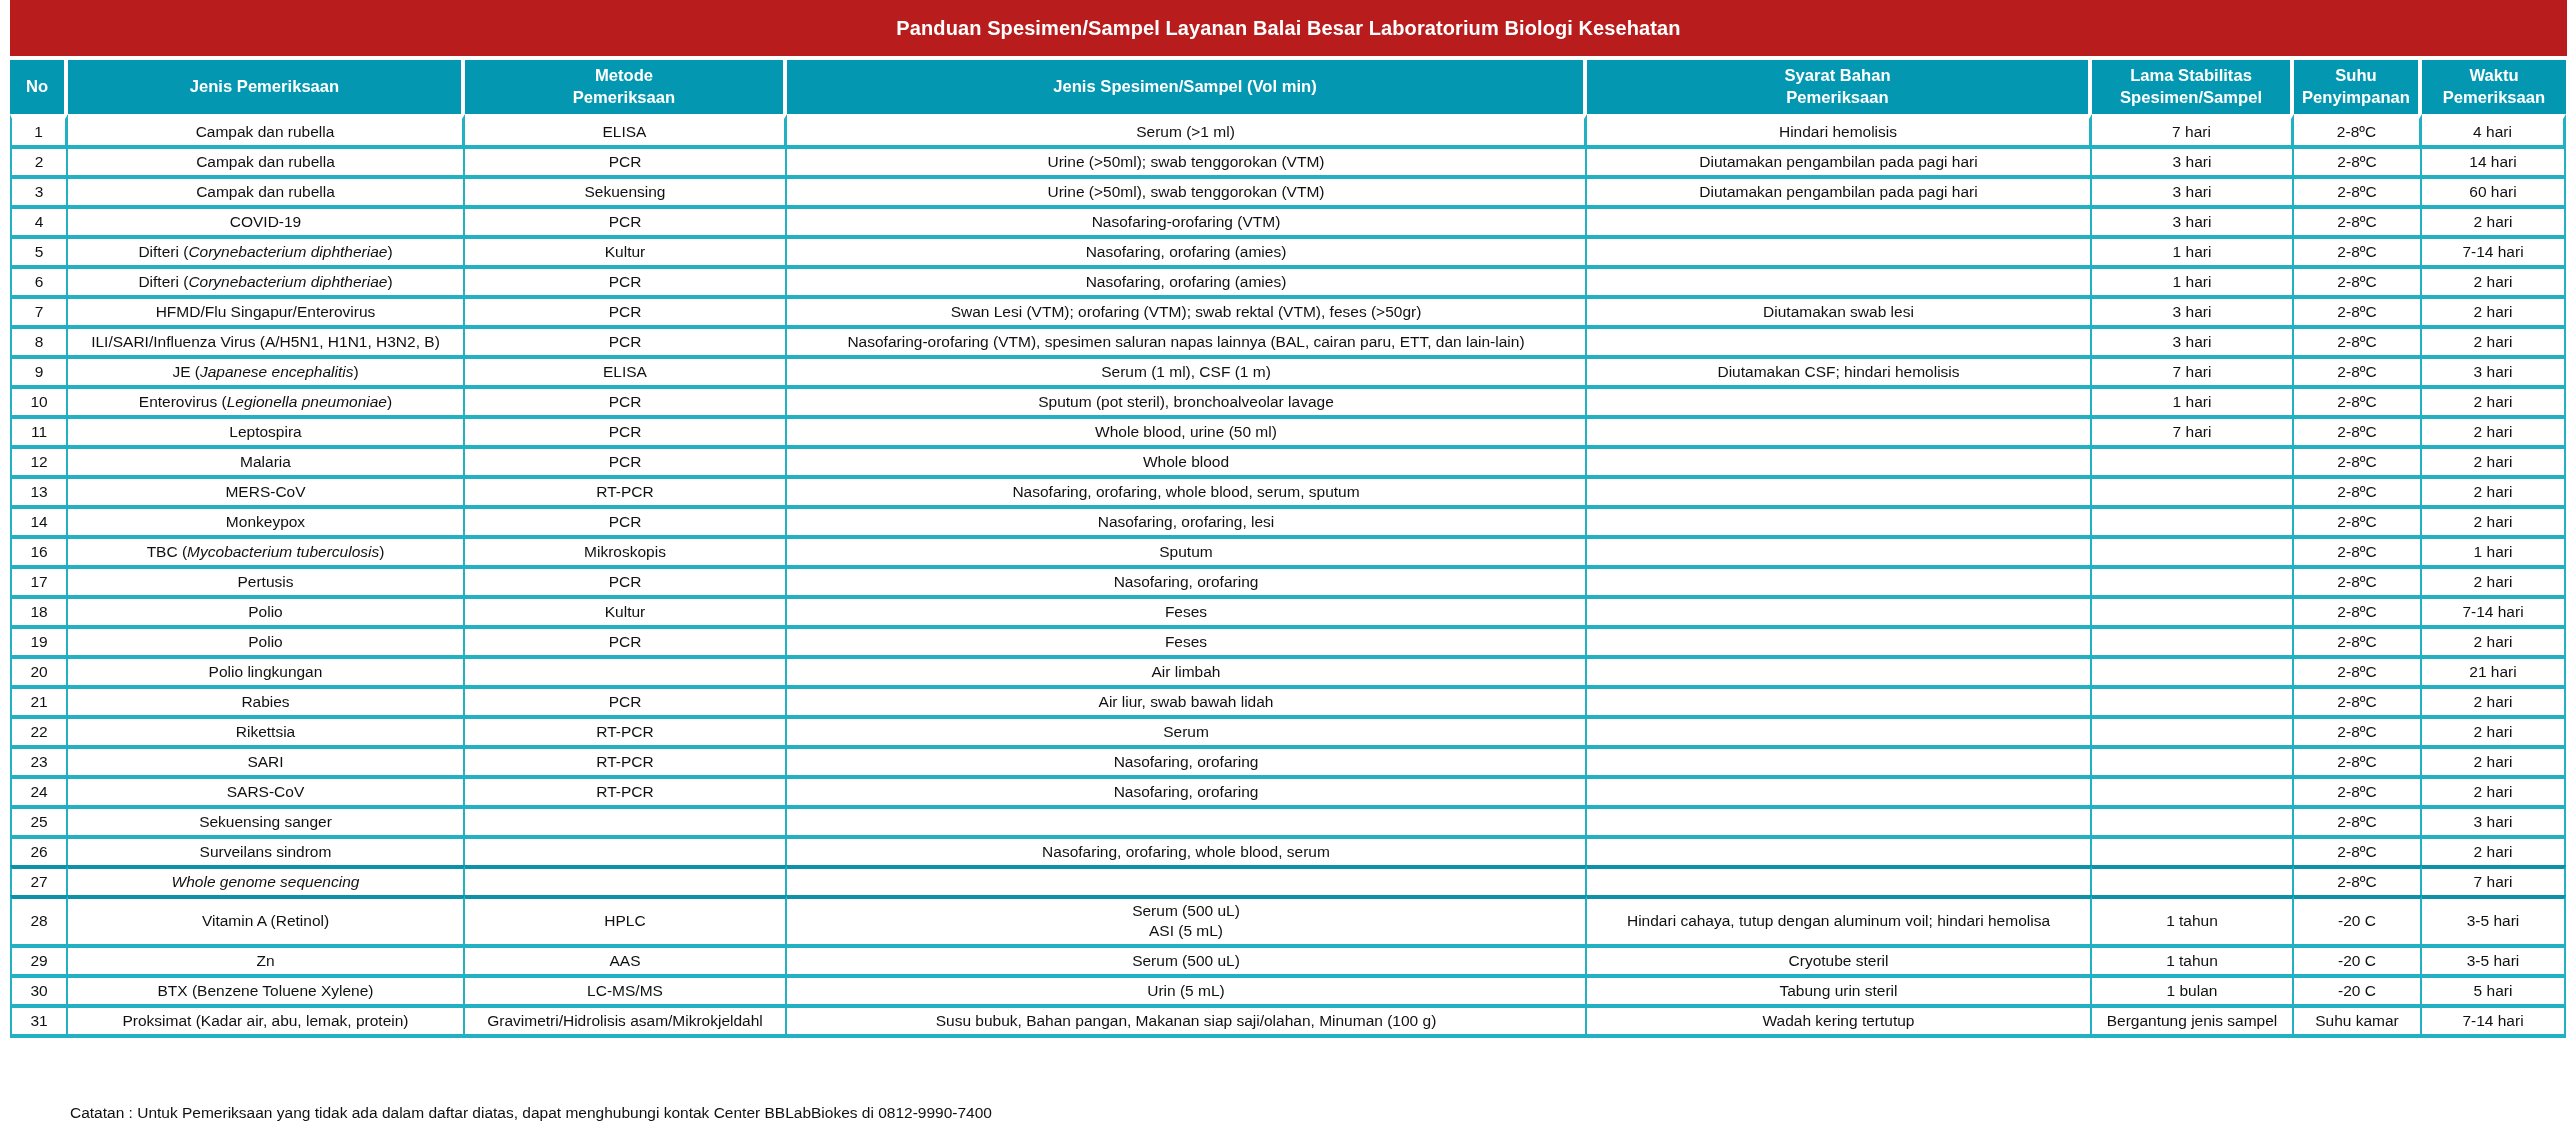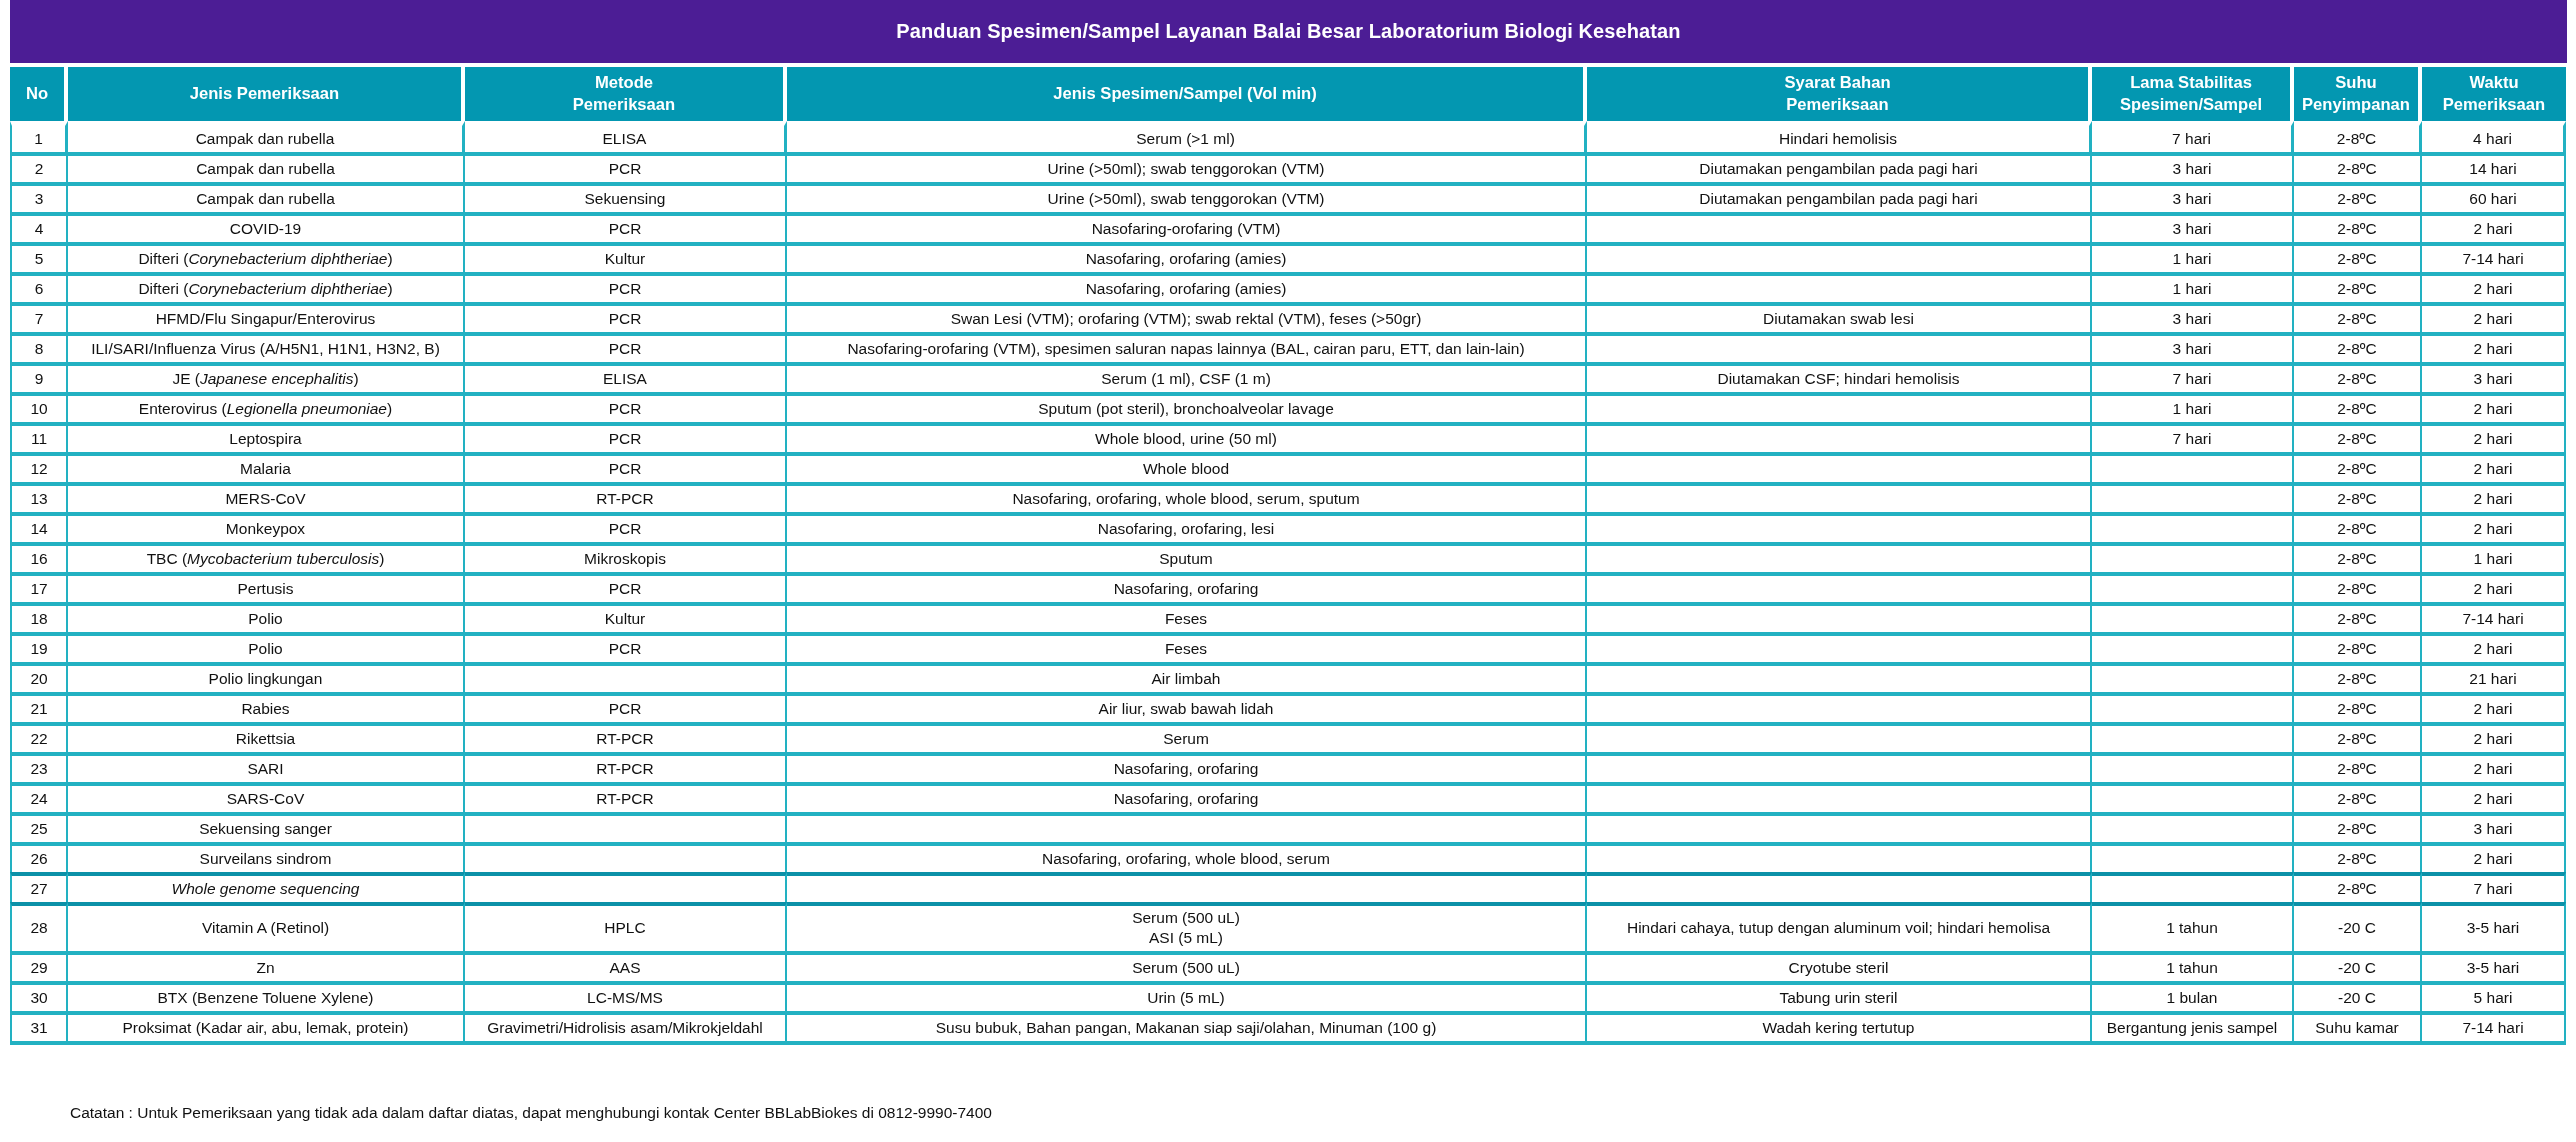--- a/index.html
+++ b/index.html
@@ -1,19 +1,19 @@
 <!DOCTYPE html>
 <html style="font-size:8.9px"><head>
 <meta charset="utf-8">
 <style>
   html, body { margin: 0; padding: 0; background: #ffffff; }
   body { width: 2576px; height: 1142px; position: relative; overflow: hidden;
          font-family: "Liberation Sans", "DejaVu Sans", sans-serif; color: #111; }
   .sheet { position: absolute; left: 10px; top: 0; width: 2557px; }
-  .title-bar { height: 63px; background: #4c1d95; color: #fff; display: flex;
+  .title-bar { height: 56px; background: #b91c1c; color: #fff; display: flex;
                align-items: center; justify-content: center; font-weight: bold;
                font-size: 20px; letter-spacing: 0.1px; }
   table { border-collapse: separate; border-spacing: 0; width: 2084px; table-layout: fixed;
           margin-top: 3.9px; }
   thead th { background: #0397b1; color: #fff; font-weight: bold; font-size: 16.6px;
              line-height: 22px; height: 54px; padding: 0 2.2px; text-align: center;
              border-right: 4.4px solid #fff; vertical-align: middle; }
   thead th:last-child { border-right: none; }
   tbody td { background: #fff; font-size: 15.5px; text-align: center; vertical-align: middle;
              height: 26px; padding: 0 3.3px; white-space: nowrap; overflow: hidden;

